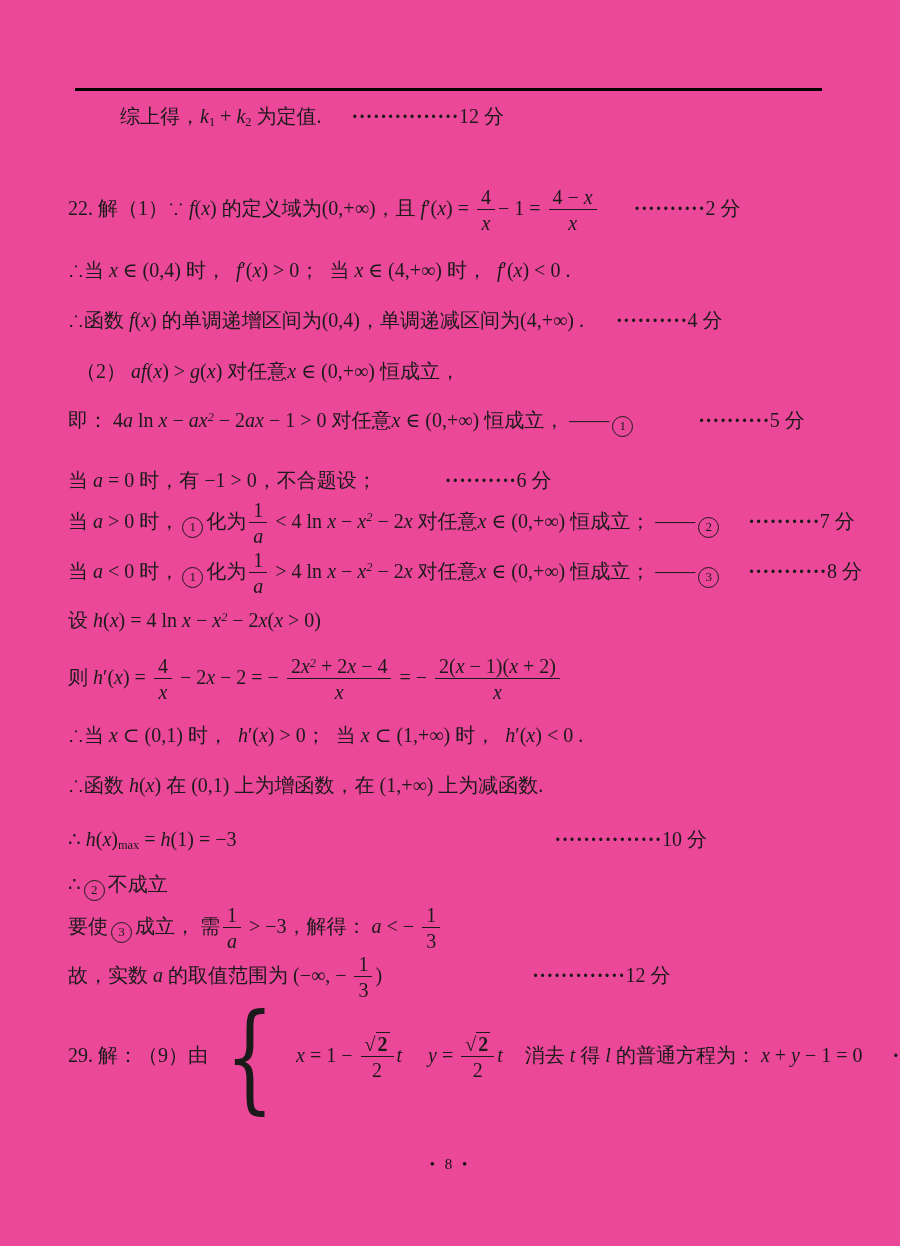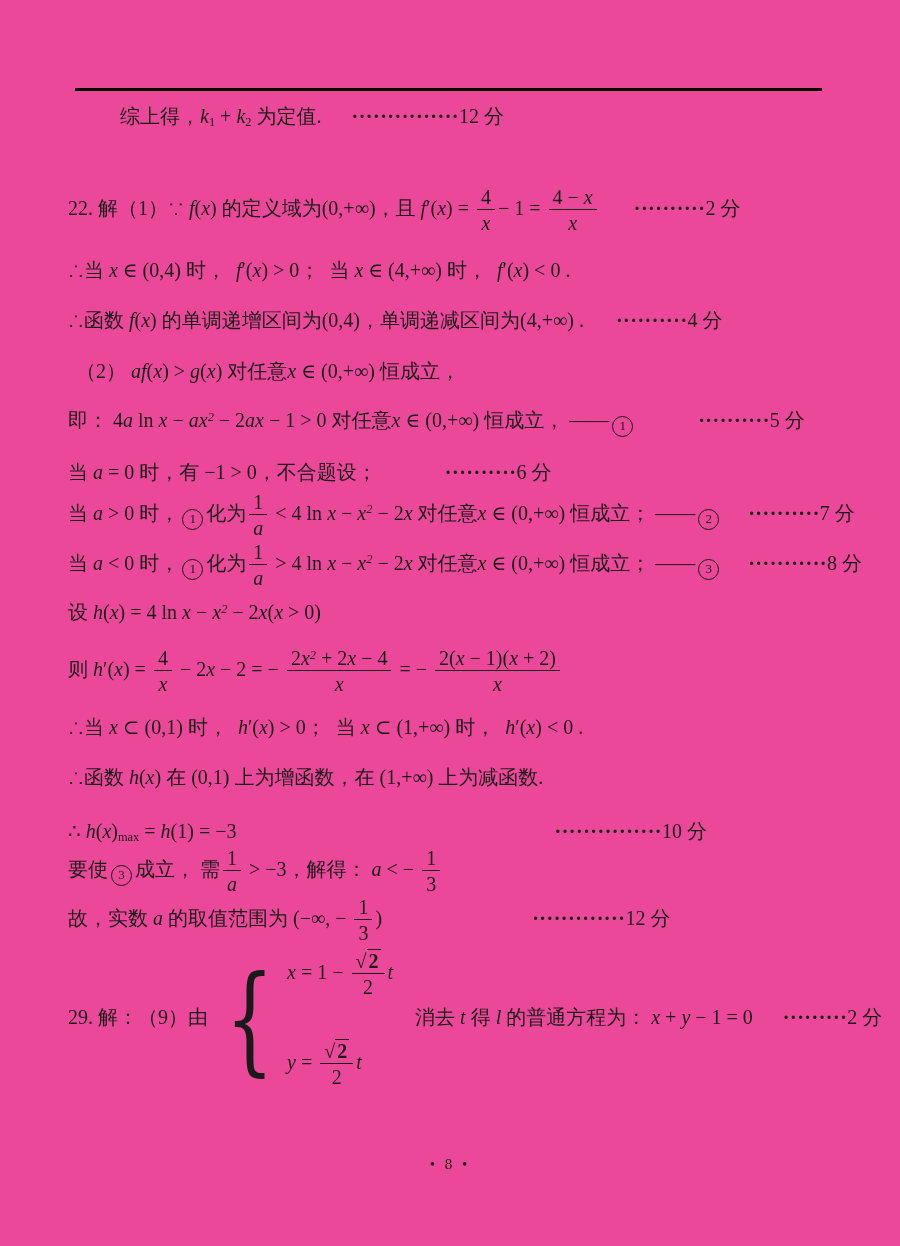--- a/index.html
+++ b/index.html
@@ -19,45 +19,46 @@
   .frac .den{display:block;padding-top:2px;line-height:22px;}
   .dots{font-weight:bold;letter-spacing:0.5px;}
   .gap{display:inline-block;}
   .circ{display:inline-block;width:19px;height:19px;line-height:18px;text-align:center;
         border:1.3px solid currentColor;border-radius:50%;font-size:13px;vertical-align:-3px;margin:0 3px;}
   .sqrt{white-space:nowrap;font-weight:bold;}
   .sqrt .rad{border-top:1.7px solid currentColor;padding:0 2px;}
   .system{display:inline-flex;align-items:center;vertical-align:middle;margin:0 4px;}
   .brace{font-size:118px;font-weight:300;line-height:0.85;display:inline-block;
          transform:scaleX(0.65);transform-origin:center;font-family:"DejaVu Serif",serif;}
-  .sys-col{display:inline-flex;flex-direction:column;gap:42px;margin-left:0px;}
+  .sys-col{display:inline-flex;gap:26px;margin-left:9px;}
   .sys-row{display:inline-block;}
   .page-number{position:absolute;left:0;width:100%;top:1156px;text-align:center;
                font-size:15px;letter-spacing:3px;color:#111;}
 </style>
 </head>
 <body>
 
 <div class="page">
   <div class="top-rule"></div>
   <div class="content" id="content">
       <div class="line" style="margin-top: 12px; padding-left: 52px;"><span class="cn">综上得，</span><span class="it">k</span><sub class="rm">1</sub><span class="rm"> + </span><span class="it">k</span><sub class="rm">2</sub><span class="cn"> 为定值.</span><span class="gap" style="width: 30px;"></span><span class="dots">···············</span><span class="rm">12 </span><span class="cn">分</span></div>
       <div class="line" style="margin-top: 57px;"><span class="rm">22. </span><span class="cn">解（1）∵ </span><span class="it">f</span><span class="rm">(</span><span class="it">x</span><span class="rm">) </span><span class="cn">的定义域为</span><span class="rm">(0,+∞)</span><span class="cn">，且 </span><span class="it">f</span><span class="rm">′(</span><span class="it">x</span><span class="rm">) = </span><span class="frac"><span class="num"><span class="rm">4</span></span><span class="den"><span class="it">x</span></span></span><span class="rm">− 1 = </span><span class="frac"><span class="num"><span class="rm">4 − </span><span class="it">x</span></span><span class="den"><span class="it">x</span></span></span><span class="gap" style="width: 34px;"></span><span class="dots">··········</span><span class="rm">2 </span><span class="cn">分</span></div>
       <div class="line" style="margin-top: 23px;"><span class="cn">∴当 </span><span class="it">x</span><span class="rm"> ∈ (0,4) </span><span class="cn">时，</span><span class="gap" style="width: 10px;"></span><span class="it">f</span><span class="rm">′(</span><span class="it">x</span><span class="rm">) &gt; 0</span><span class="cn">；</span><span class="gap" style="width: 10px;"></span><span class="cn">当 </span><span class="it">x</span><span class="rm"> ∈ (4,+∞) </span><span class="cn">时，</span><span class="gap" style="width: 10px;"></span><span class="it">f</span><span class="rm">′(</span><span class="it">x</span><span class="rm">) &lt; 0 .</span></div>
       <div class="line" style="margin-top: 24px;"><span class="cn">∴函数 </span><span class="it">f</span><span class="rm">(</span><span class="it">x</span><span class="rm">) </span><span class="cn">的单调递增区间为</span><span class="rm">(0,4)</span><span class="cn">，单调递减区间为</span><span class="rm">(4,+∞) .</span><span class="gap" style="width: 32px;"></span><span class="dots">··········</span><span class="rm">4 </span><span class="cn">分</span></div>
       <div class="line" style="margin-top: 25px; padding-left: 8px;"><span class="cn">（2） </span><span class="it">af</span><span class="rm">(</span><span class="it">x</span><span class="rm">) &gt; </span><span class="it">g</span><span class="rm">(</span><span class="it">x</span><span class="rm">) </span><span class="cn">对任意</span><span class="it">x</span><span class="rm"> ∈ (0,+∞) </span><span class="cn">恒成立，</span></div>
       <div class="line" style="margin-top: 23px;"><span class="cn">即： </span><span class="rm">4</span><span class="it">a</span><span class="rm"> ln </span><span class="it">x</span><span class="rm"> − </span><span class="it">ax</span><sup class="it">2</sup><span class="rm"> − 2</span><span class="it">ax</span><span class="rm"> − 1 &gt; 0 </span><span class="cn">对任意</span><span class="it">x</span><span class="rm"> ∈ (0,+∞) </span><span class="cn">恒成立， ——</span><span class="circ">1</span><span class="gap" style="width: 62px;"></span><span class="dots">··········</span><span class="rm">5 </span><span class="cn">分</span></div>
-      <div class="line" style="margin-top: 22px;"><span class="cn">当 </span><span class="it">a</span><span class="rm"> = 0 </span><span class="cn">时，有</span><span class="rm"> −1 &gt; 0</span><span class="cn">，不合题设；</span><span class="gap" style="width: 68px;"></span><span class="dots">··········</span><span class="rm">6 </span><span class="cn">分</span></div>
+      <div class="line" style="margin-top: 30px;"><span class="cn">当 </span><span class="it">a</span><span class="rm"> = 0 </span><span class="cn">时，有</span><span class="rm"> −1 &gt; 0</span><span class="cn">，不合题设；</span><span class="gap" style="width: 68px;"></span><span class="dots">··········</span><span class="rm">6 </span><span class="cn">分</span></div>
       <div class="line" style="margin-top: 6px;"><span class="cn">当 </span><span class="it">a</span><span class="rm"> &gt; 0 </span><span class="cn">时，</span><span class="circ">1</span><span class="cn">化为</span><span class="frac"><span class="num"><span class="rm">1</span></span><span class="den"><span class="it">a</span></span></span><span class="rm"> &lt; 4 ln </span><span class="it">x</span><span class="rm"> − </span><span class="it">x</span><sup class="it">2</sup><span class="rm"> − 2</span><span class="it">x</span><span class="cn"> 对任意</span><span class="it">x</span><span class="rm"> ∈ (0,+∞) </span><span class="cn">恒成立； ——</span><span class="circ">2</span><span class="gap" style="width: 26px;"></span><span class="dots">··········</span><span class="rm">7 </span><span class="cn">分</span></div>
       <div class="line" style="margin-top: 2px;"><span class="cn">当 </span><span class="it">a</span><span class="rm"> &lt; 0 </span><span class="cn">时，</span><span class="circ">1</span><span class="cn">化为</span><span class="frac"><span class="num"><span class="rm">1</span></span><span class="den"><span class="it">a</span></span></span><span class="rm"> &gt; 4 ln </span><span class="it">x</span><span class="rm"> − </span><span class="it">x</span><sup class="it">2</sup><span class="rm"> − 2</span><span class="it">x</span><span class="cn"> 对任意</span><span class="it">x</span><span class="rm"> ∈ (0,+∞) </span><span class="cn">恒成立； ——</span><span class="circ">3</span><span class="gap" style="width: 26px;"></span><span class="dots">···········</span><span class="rm">8 </span><span class="cn">分</span></div>
       <div class="line" style="margin-top: 10px;"><span class="cn">设 </span><span class="it">h</span><span class="rm">(</span><span class="it">x</span><span class="rm">) = 4 ln </span><span class="it">x</span><span class="rm"> − </span><span class="it">x</span><sup class="it">2</sup><span class="rm"> − 2</span><span class="it">x</span><span class="rm">(</span><span class="it">x</span><span class="rm"> &gt; 0)</span></div>
       <div class="line" style="margin-top: 22px;"><span class="cn">则 </span><span class="it">h</span><span class="rm">′(</span><span class="it">x</span><span class="rm">) = </span><span class="frac"><span class="num"><span class="rm">4</span></span><span class="den"><span class="it">x</span></span></span><span class="rm"> − 2</span><span class="it">x</span><span class="rm"> − 2 = − </span><span class="frac"><span class="num"><span class="rm">2</span><span class="it">x</span><sup class="it">2</sup><span class="rm"> + 2</span><span class="it">x</span><span class="rm"> − 4</span></span><span class="den"><span class="it">x</span></span></span><span class="rm"> = − </span><span class="frac"><span class="num"><span class="rm">2(</span><span class="it">x</span><span class="rm"> − 1)(</span><span class="it">x</span><span class="rm"> + 2)</span></span><span class="den"><span class="it">x</span></span></span></div>
       <div class="line" style="margin-top: 19px;"><span class="cn">∴当 </span><span class="it">x</span><span class="rm"> ⊂ (0,1) </span><span class="cn">时，</span><span class="gap" style="width: 10px;"></span><span class="it">h</span><span class="rm">′(</span><span class="it">x</span><span class="rm">) &gt; 0</span><span class="cn">；</span><span class="gap" style="width: 10px;"></span><span class="cn">当 </span><span class="it">x</span><span class="rm"> ⊂ (1,+∞) </span><span class="cn">时，</span><span class="gap" style="width: 10px;"></span><span class="it">h</span><span class="rm">′(</span><span class="it">x</span><span class="rm">) &lt; 0 .</span></div>
       <div class="line" style="margin-top: 24px;"><span class="cn">∴函数 </span><span class="it">h</span><span class="rm">(</span><span class="it">x</span><span class="rm">) </span><span class="cn">在 </span><span class="rm">(0,1) </span><span class="cn">上为增函数，在 </span><span class="rm">(1,+∞) </span><span class="cn">上为减函数.</span></div>
       <div class="line" style="margin-top: 28px;"><span class="cn">∴ </span><span class="it">h</span><span class="rm">(</span><span class="it">x</span><span class="rm">)</span><sub class="rm">max</sub><span class="rm"> = </span><span class="it">h</span><span class="rm">(1) = −3</span><span class="gap" style="width: 318px;"></span><span class="dots">···············</span><span class="rm">10 </span><span class="cn">分</span></div>
+      <div class="line" style="margin-top: 19px;"><span class="cn">∴</span><span class="circ">2</span><span class="cn">不成立</span></div>
       <div class="line" style="margin-top: 3px;"><span class="cn">要使</span><span class="circ">3</span><span class="cn">成立， 需</span><span class="frac"><span class="num"><span class="rm">1</span></span><span class="den"><span class="it">a</span></span></span><span class="rm"> &gt; −3</span><span class="cn">，解得： </span><span class="it">a</span><span class="rm"> &lt; − </span><span class="frac"><span class="num"><span class="rm">1</span></span><span class="den"><span class="rm">3</span></span></span></div>
       <div class="line" style="margin-top: 1px;"><span class="cn">故，实数 </span><span class="it">a</span><span class="cn"> 的取值范围为 </span><span class="rm">(−∞, − </span><span class="frac"><span class="num"><span class="rm">1</span></span><span class="den"><span class="rm">3</span></span></span><span class="rm">)</span><span class="gap" style="width: 150px;"></span><span class="dots">·············</span><span class="rm">12 </span><span class="cn">分</span></div>
       <div class="line" style="margin-top: 6px;"><span class="rm">29. </span><span class="cn">解：（9）由</span><span class="system">
           <span class="brace">{</span>
           <span class="sys-col">
             <span class="sys-row"><span class="it">x</span><span class="rm"> = 1 − </span><span class="frac"><span class="num"><span class="sqrt"><span>√</span><span class="rad">2</span></span></span><span class="den"><span class="rm">2</span></span></span><span class="it">t</span></span>
             <span class="sys-row"><span class="it">y</span><span class="rm"> = </span><span class="frac"><span class="num"><span class="sqrt"><span>√</span><span class="rad">2</span></span></span><span class="den"><span class="rm">2</span></span></span><span class="it">t</span></span>
           </span>
         </span><span class="gap" style="width: 18px;"></span><span class="cn">消去 </span><span class="it">t</span><span class="cn"> 得 </span><span class="it">l</span><span class="cn"> 的普通方程为： </span><span class="it">x</span><span class="rm"> + </span><span class="it">y</span><span class="rm"> − 1 = 0</span><span class="gap" style="width: 30px;"></span><span class="dots">·········</span><span class="rm">2 </span><span class="cn">分</span></div>
     </div>

